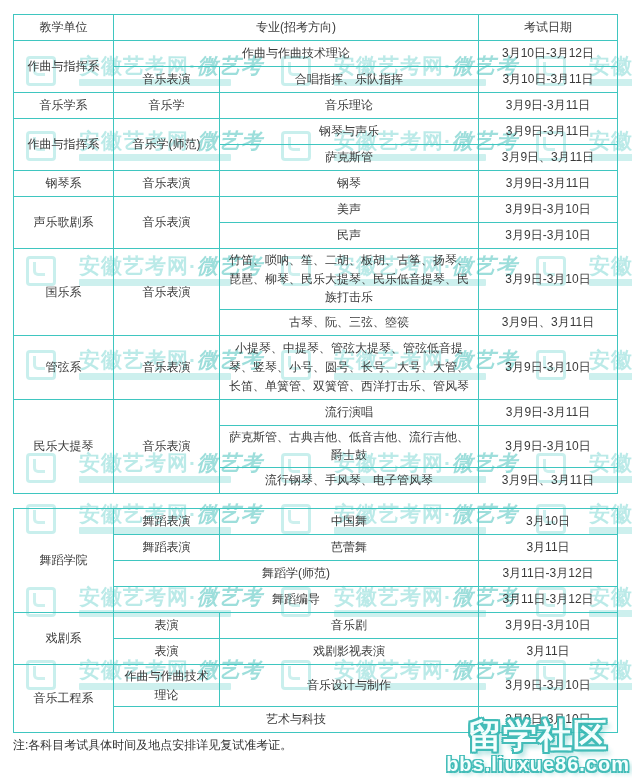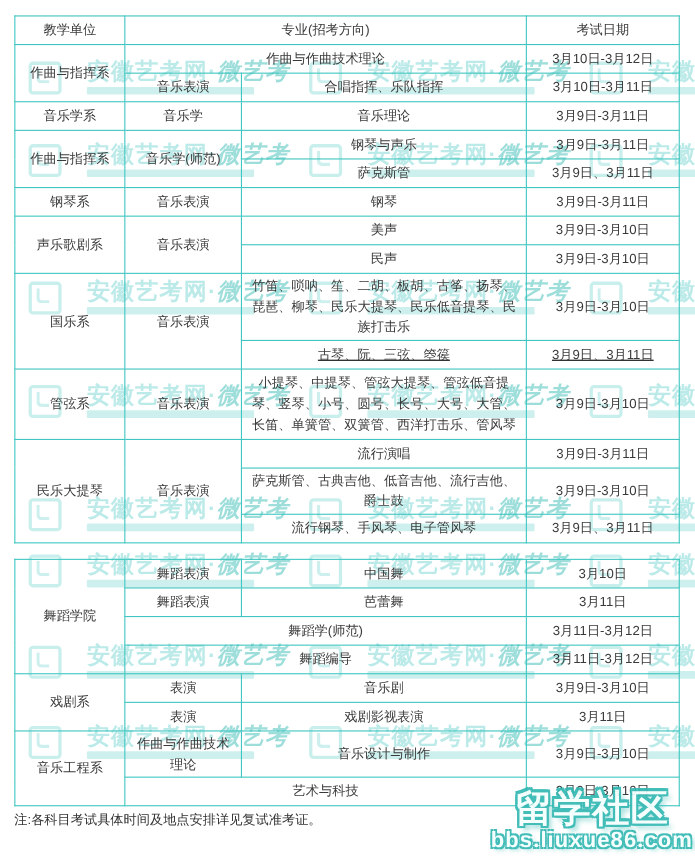--- a/index.html
+++ b/index.html
@@ -296,21 +296,21 @@
       <tr style="height: 26px;">
         <td>民声</td>
         <td>3月9日-3月10日</td>
       </tr>
       <tr style="height: 54px;">
         <td rowspan="2">国乐系</td>
         <td rowspan="2">音乐表演</td>
         <td>竹笛、唢呐、笙、二胡、板胡、古筝、扬琴、琵琶、柳琴、民乐大提琴、民乐低音提琴、民族打击乐</td>
         <td>3月9日-3月10日</td>
       </tr>
-      <tr style="height: 26px; text-decoration: underline;">
+      <tr style="height: 26px;">
         <td>古琴、阮、三弦、箜篌</td>
         <td>3月9日、3月11日</td>
       </tr>
       <tr style="height: 64px;">
         <td>管弦系</td>
         <td>音乐表演</td>
         <td>小提琴、中提琴、管弦大提琴、管弦低音提琴、竖琴、小号、圆号、长号、大号、大管、长笛、单簧管、双簧管、西洋打击乐、管风琴</td>
         <td>3月9日-3月10日</td>
       </tr>
       <tr style="height: 26px;">

